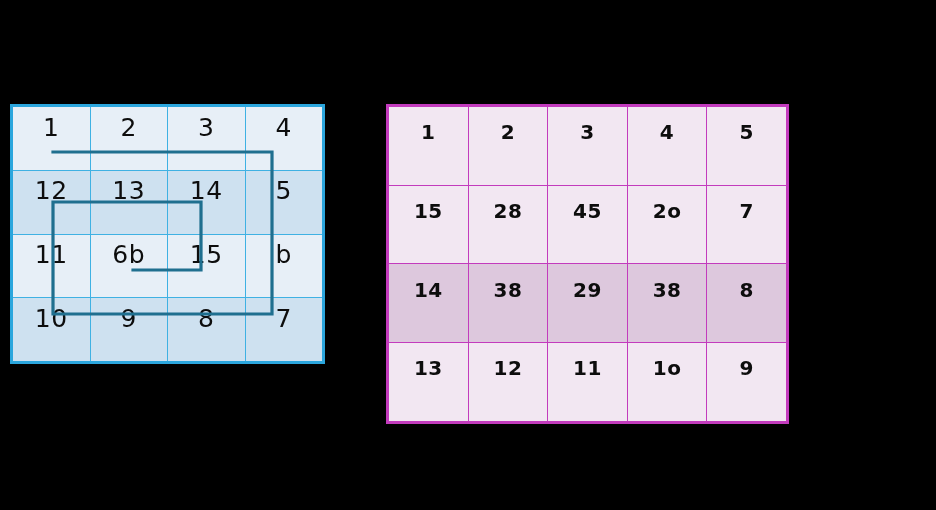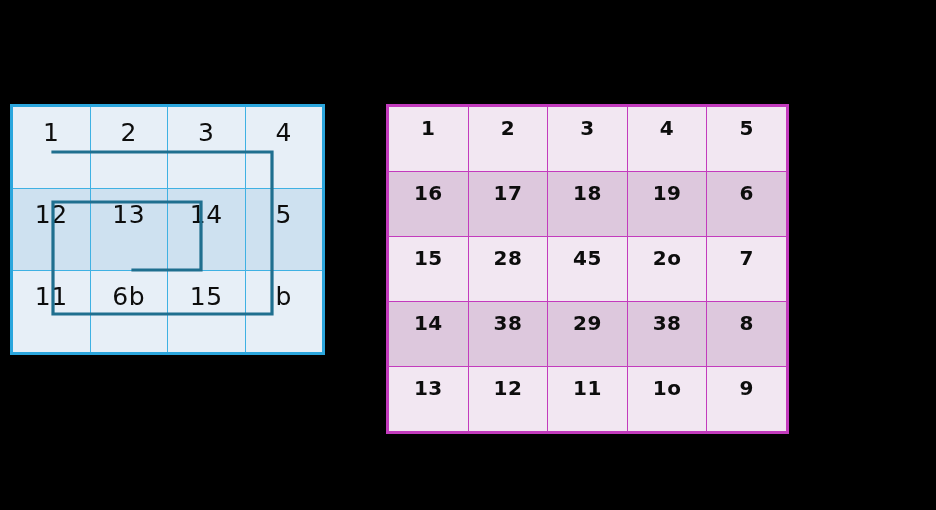--- a/index.html
+++ b/index.html
@@ -148,20 +148,34 @@
         <td>
             <span class="cell-num">6b</span>
           </td>
         <td>
             <span class="cell-num">15</span>
           </td>
         <td>
             <span class="cell-num">b</span>
           </td>
       </tr>
+      <tr class="row-dark">
+        <td>
+            <span class="cell-num">10</span>
+          </td>
+        <td>
+            <span class="cell-num">9</span>
+          </td>
+        <td>
+            <span class="cell-num">8</span>
+          </td>
+        <td>
+            <span class="cell-num">7</span>
+          </td>
+      </tr>
     </tbody>
   </table>
 
   <svg id="spiral-path" viewBox="0 0 312 257">
     <polyline id="spiral-polyline" fill="none" stroke="#1f6f8f" stroke-width="3.2" stroke-linecap="square" stroke-linejoin="miter" points="43,48 262,48 262,210 43,210 43,98 191,98 191,166 123,166"></polyline>
   </svg>
 </div>
 
 <div class="figure" id="number-figure">
   <table class="grid-table">
@@ -176,37 +190,20 @@
         <td>
             <span class="cell-num">3</span>
           </td>
         <td>
             <span class="cell-num">4</span>
           </td>
         <td>
             <span class="cell-num">5</span>
           </td>
       </tr>
-      <tr class="row-dark">
-        <td>
-            <span class="cell-num">16</span>
-          </td>
-        <td>
-            <span class="cell-num">17</span>
-          </td>
-        <td>
-            <span class="cell-num">18</span>
-          </td>
-        <td>
-            <span class="cell-num">19</span>
-          </td>
-        <td>
-            <span class="cell-num">6</span>
-          </td>
-      </tr>
       <tr class="row-light">
         <td>
             <span class="cell-num">15</span>
           </td>
         <td>
             <span class="cell-num">28</span>
           </td>
         <td>
             <span class="cell-num">45</span>
           </td>

